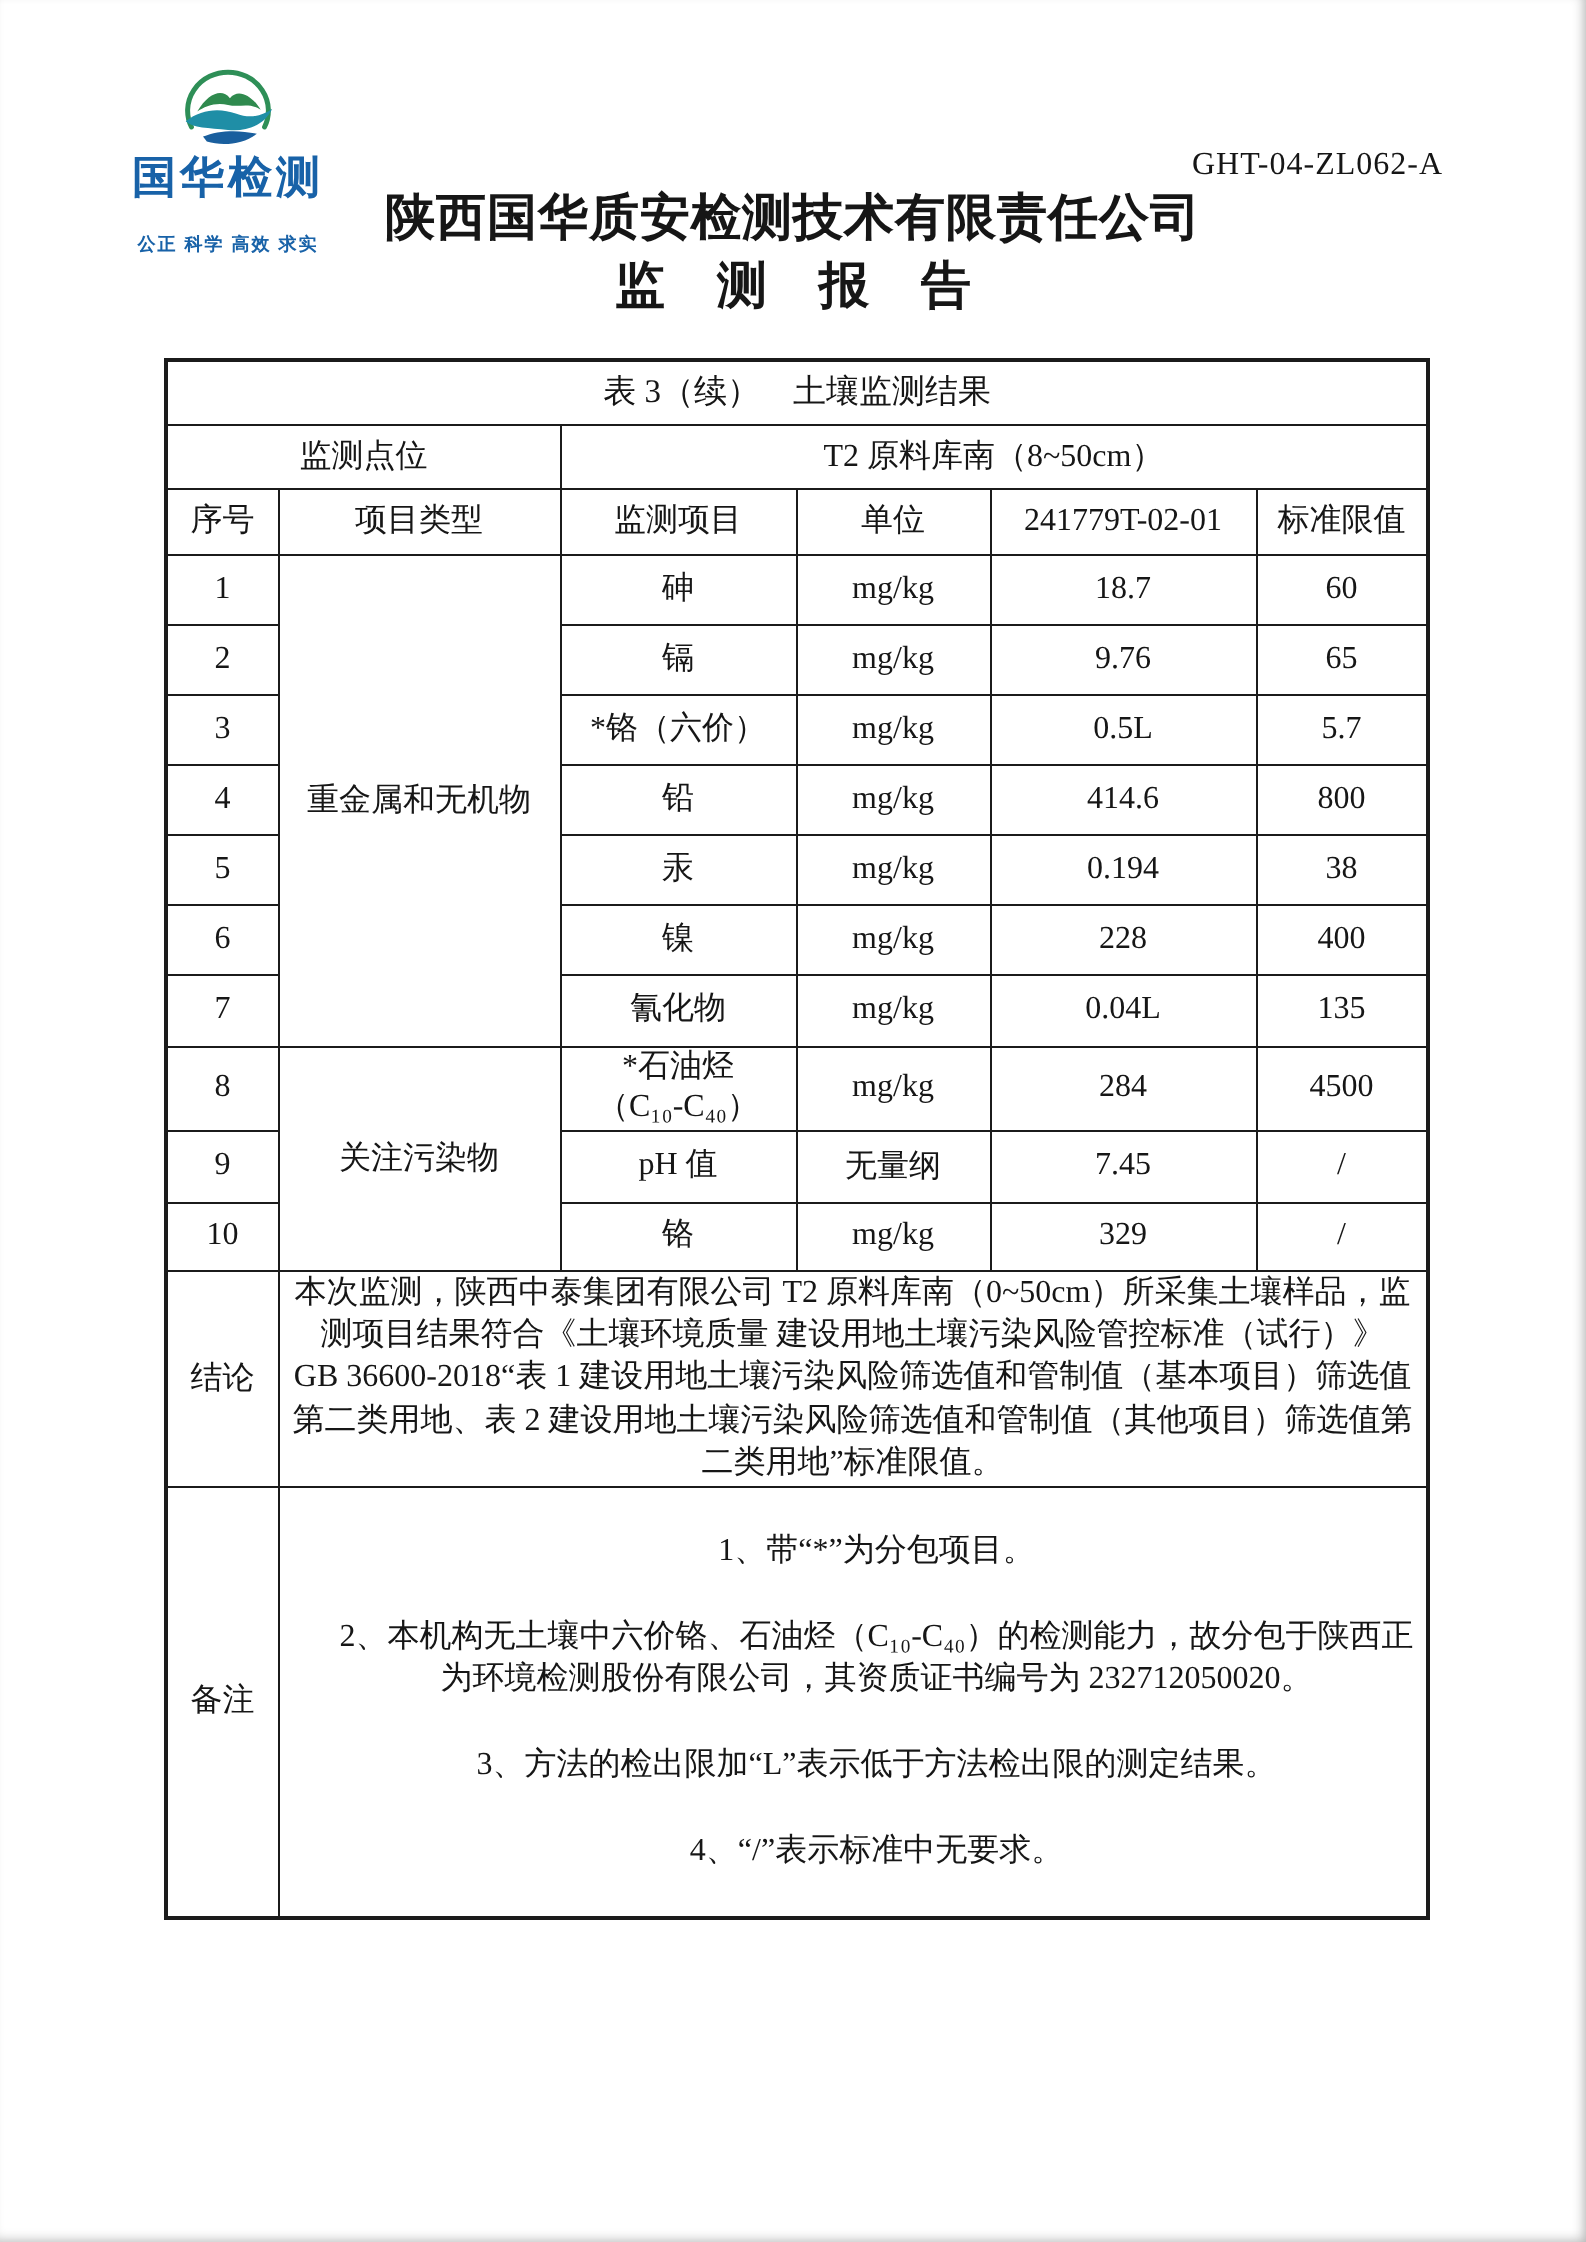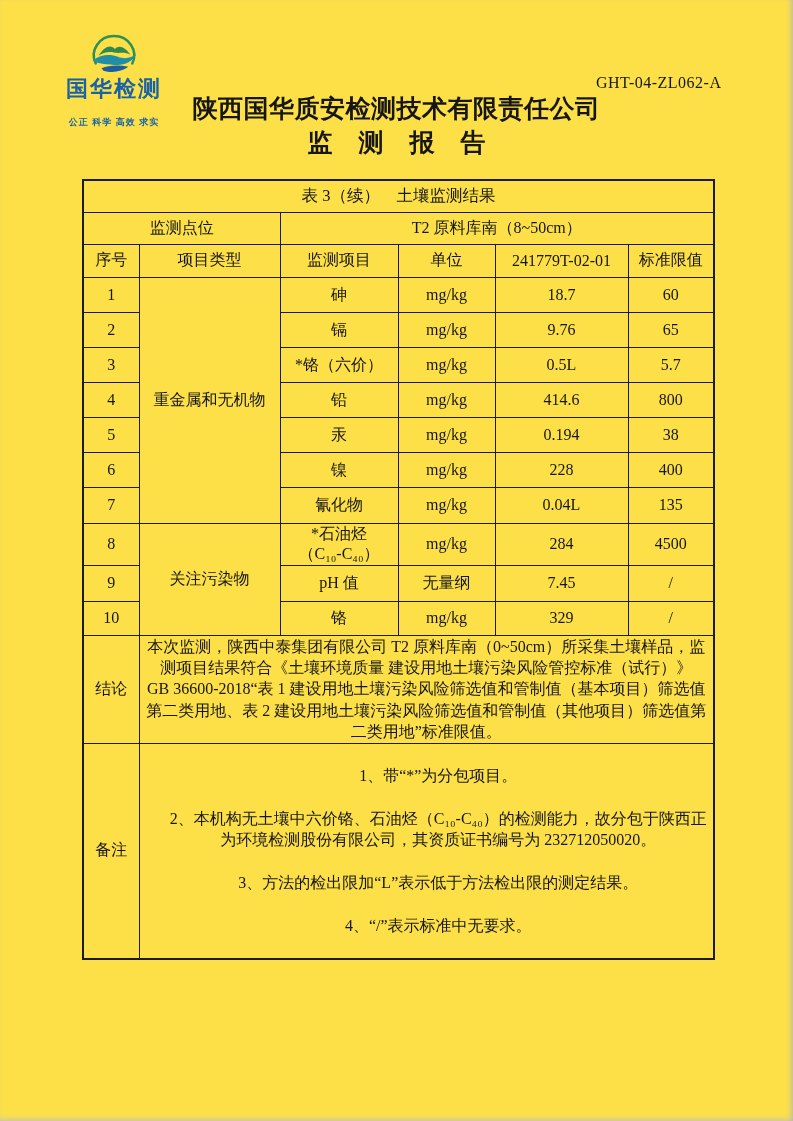--- a/index.html
+++ b/index.html
@@ -2,21 +2,21 @@
 <html lang="zh"><head>
 <meta charset="utf-8">
 <style>
   html, body {
     margin: 0; padding: 0;
     background: #e9e9e9;
   }
   .page {
     position: relative;
     width: 793px; height: 1121px;
-    background: #fde047;
+    background: #ffffff;
     overflow: hidden;
     font-family: "Liberation Serif", "DejaVu Serif", serif;
     color: #161616;
     box-shadow: inset -5px 0 6px -4px #b5b5b5, inset 0 -5px 6px -4px #c2c2c2;
   }
   
   .logo {
     position: absolute; left: 56px; top: 26px; width: 116px;
     text-align: center;
   }

